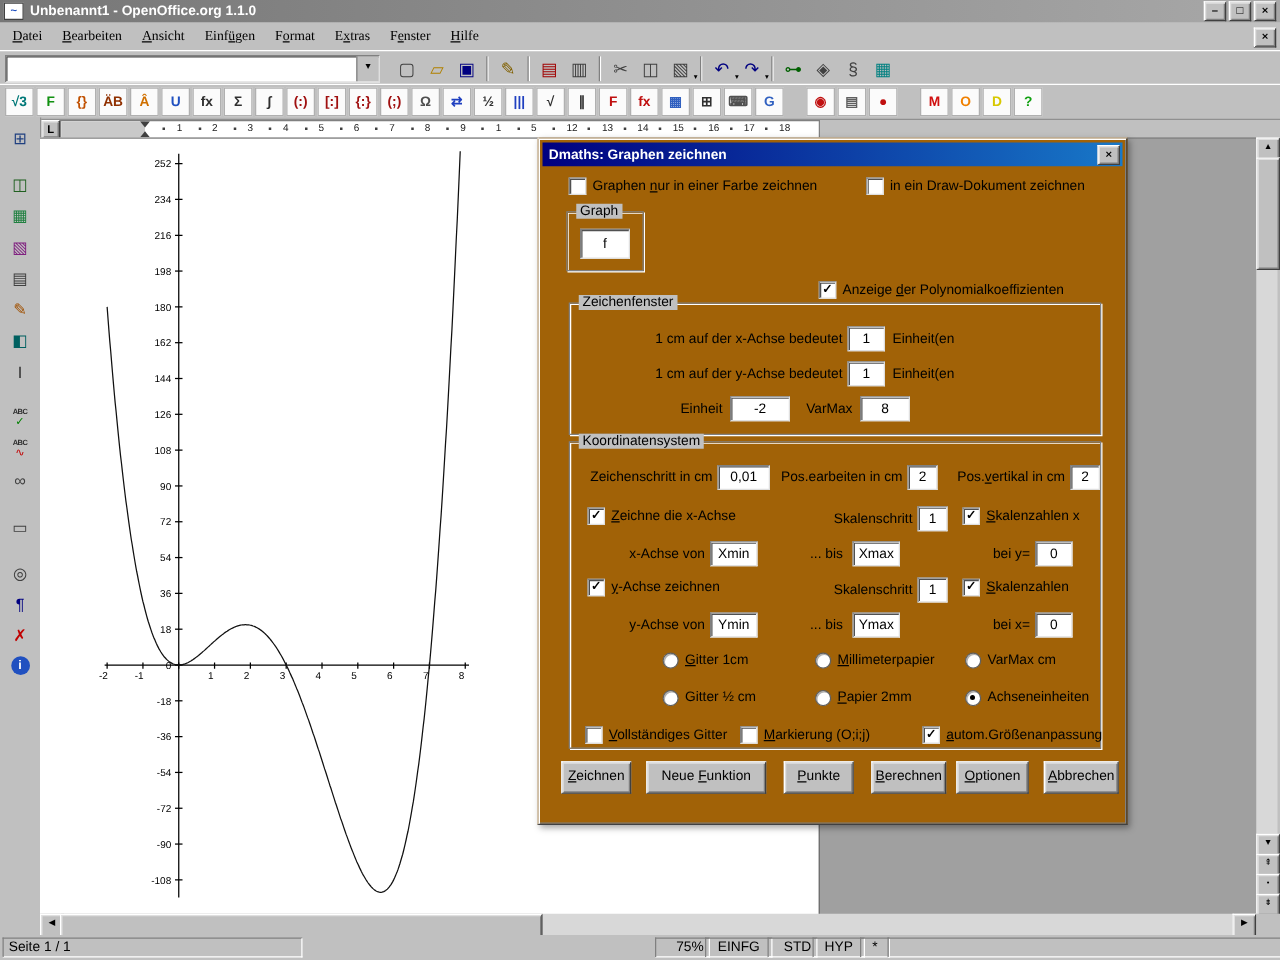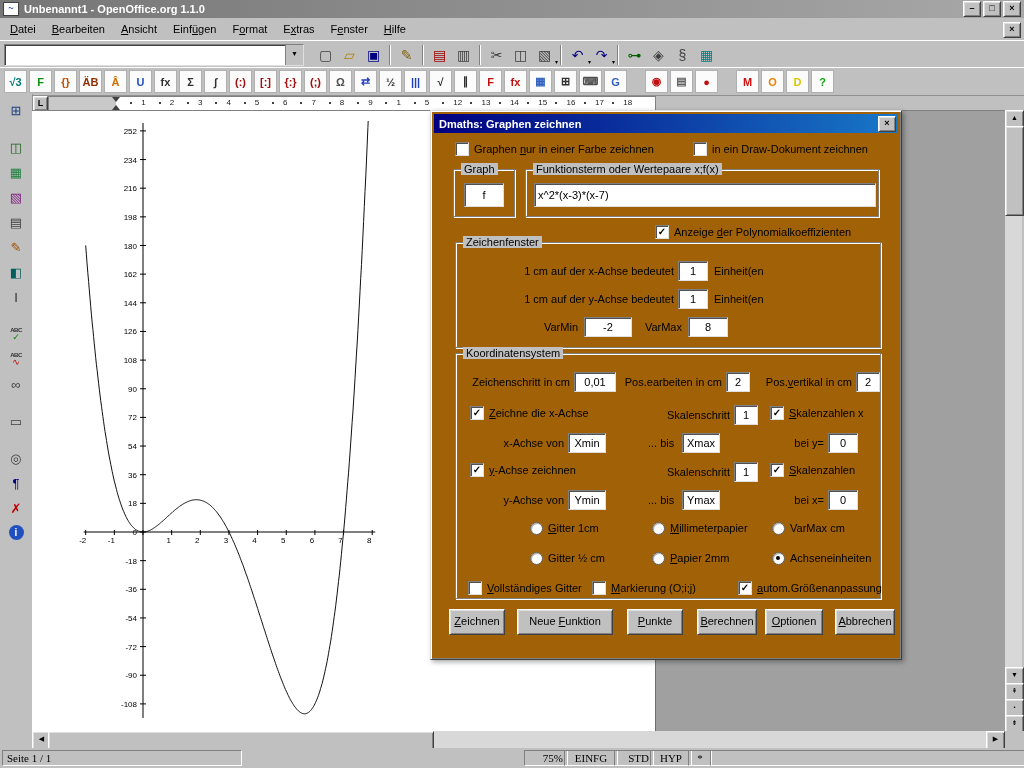--- a/index.html
+++ b/index.html
@@ -16,21 +16,21 @@
             background:linear-gradient(to right,#767676,#a8a8a8);
             display:flex;align-items:center;}
   #app-icon{width:14px;height:12px;margin:0 5px 0 3px;background:#fff;border:1px solid #404040;
             color:#2050c0;font-size:9px;line-height:10px;text-align:center;font-weight:bold;}
   #title-text{color:#fff;font-weight:bold;font-size:11px;}
   #tb-buttons{margin-left:auto;display:flex;gap:2px;padding-right:3px;}
   
   #menubar{position:absolute;left:0;top:18px;width:1024px;height:22px;background:#c0c0c0;
            display:flex;align-items:center;font-size:11px;border-bottom:1px solid #b4b4b4;}
   #menu-items{display:flex;height:100%;align-items:center;padding-left:2px;}
-  .mi{padding:0 8px;line-height:22px;}
+  .mi{padding:0 8px;line-height:22px;font-family:Liberation Serif, serif;}
   #menu-close{position:absolute;right:3px;top:4px;}
   
   #funcbar{position:absolute;left:0;top:40px;width:1024px;height:27px;background:#c0c0c0;
            display:flex;align-items:center;border-top:1px solid #fff;border-bottom:1px solid #a8a8a8;}
   #combo{margin-left:4px;width:298px;height:20px;background:#fff;border:1px solid;
          border-color:#808080 #dfdfdf #dfdfdf #808080;box-shadow:inset 1px 1px 0 #404040;display:flex;}
   #combo-input{flex:1;font-size:11px;padding:2px 3px;}
   #combo-btn{width:17px;background:#c0c0c0;border-left:1px solid #808080;font-size:7px;
              text-align:center;line-height:18px;}
   #fb-icons{display:flex;align-items:center;margin-left:10px;gap:1px;}
@@ -82,21 +82,21 @@
   #vs-up{top:0;} #vthumb{position:absolute;left:0;top:16px;width:17px;height:88px;}
   #vs-down{top:557px;} #vs-prev{top:573px;} #vs-dot{top:589px;font-size:6px;} #vs-next{top:605px;}
   #hscroll{position:absolute;left:32px;top:731px;width:973px;height:17px;background:#d8d8d8;}
   #hs-left{left:0;top:0;height:17px;} #hthumb{position:absolute;left:16px;top:0;width:384px;height:17px;}
   #hs-right{right:0;top:0;height:17px;}
   #corner-left{position:absolute;left:0;top:731px;width:32px;height:17px;background:#c0c0c0;}
   #corner-right{position:absolute;left:1005px;top:731px;width:19px;height:17px;background:#c0c0c0;}
   
   #statusbar{position:absolute;left:0;top:748px;width:1024px;height:20px;background:#c0c0c0;font-size:11px;}
   .scell{position:absolute;top:2px;height:14px;border:1px solid;border-color:#808080 #fff #fff #808080;
-         padding:0 4px;line-height:14px;white-space:nowrap;overflow:hidden;font-family:Liberation Serif, serif;}
+         padding:0 4px;line-height:14px;white-space:nowrap;overflow:hidden;}
   
   #dialog{position:absolute;left:430px;top:110px;width:470px;height:548px;background:#a16207;
           border:1px solid;border-color:#dfdfdf #404040 #404040 #dfdfdf;
           box-shadow:inset 1px 1px 0 #fff, inset -1px -1px 0 #808080, 2px 2px 5px rgba(0,0,0,0.35);
           z-index:100;font-size:11px;}
   #dlg-title{position:absolute;left:3px;top:3px;right:3px;height:19px;
              background:linear-gradient(to right,#000080,#1878c8);color:#fff;display:flex;
              align-items:center;font-weight:bold;padding-left:5px;}
   #dlg-close{position:absolute;right:2px;top:2px;}
   .cb,.rb{position:absolute;display:flex;align-items:center;gap:5px;height:14px;}
@@ -522,39 +522,35 @@
   <div class="cb" style="left:262px;top:31px">
     <span class="cbbox"></span>
     <span class="cblbl">in ein Draw-Dokument zeichnen</span>
   </div>
 
   <div class="grp" style="left:22px;top:58px;width:60px;height:46px">
     <span class="legend">Graph</span>
     <div class="din center" style="left:10px;top:13px;width:38px;height:22px">f</div>
   </div>
 
-  <div class="grp" style="left:94px;top:58px;width:352px;height:46px">
-    <span class="legend">Funktionsterm oder Wertepaare  x;f(x)</span>
-    <div class="din" style="left:8px;top:13px;width:334px;height:22px">x^2*(x-3)*(x-7)</div>
-  </div>
 
   <div class="cb" style="left:224px;top:114px">
     <span class="cbbox">✓</span>
     <span class="cblbl">Anzeige <u>d</u>er Polynomialkoeffizienten</span>
   </div>
 
   <div class="grp" style="left:24px;top:131px;width:424px;height:104px">
     <span class="legend">Zeichenfenster</span>
     <span class="dlbl r" style="left:16px;top:22px;width:202px">1 cm auf der x-Achse bedeutet</span>
     <div class="din center" style="left:222px;top:18px;width:28px;height:18px">1</div>
     <span class="dlbl" style="left:258px;top:22px">Einheit(en</span>
     <span class="dlbl r" style="left:16px;top:50px;width:202px">1 cm auf der y-Achse bedeutet</span>
     <div class="din center" style="left:222px;top:46px;width:28px;height:18px">1</div>
     <span class="dlbl" style="left:258px;top:50px">Einheit(en</span>
-    <span class="dlbl r" style="left:82px;top:78px;width:40px">VarMin</span>
+    <span class="dlbl r" style="left:82px;top:78px;width:40px">Einheit</span>
     <div class="din center" style="left:128px;top:74px;width:46px;height:18px">-2</div>
     <span class="dlbl r" style="left:184px;top:78px;width:42px">VarMax</span>
     <div class="din center" style="left:232px;top:74px;width:38px;height:18px">8</div>
   </div>
 
   <div class="grp" style="left:24px;top:242px;width:424px;height:244px">
     <span class="legend">Koordinatensystem</span>
 
     <span class="dlbl r" style="left:10px;top:22px;width:104px">Zeichenschritt in cm</span>
     <div class="din center" style="left:118px;top:18px;width:40px;height:18px">0,01</div>

